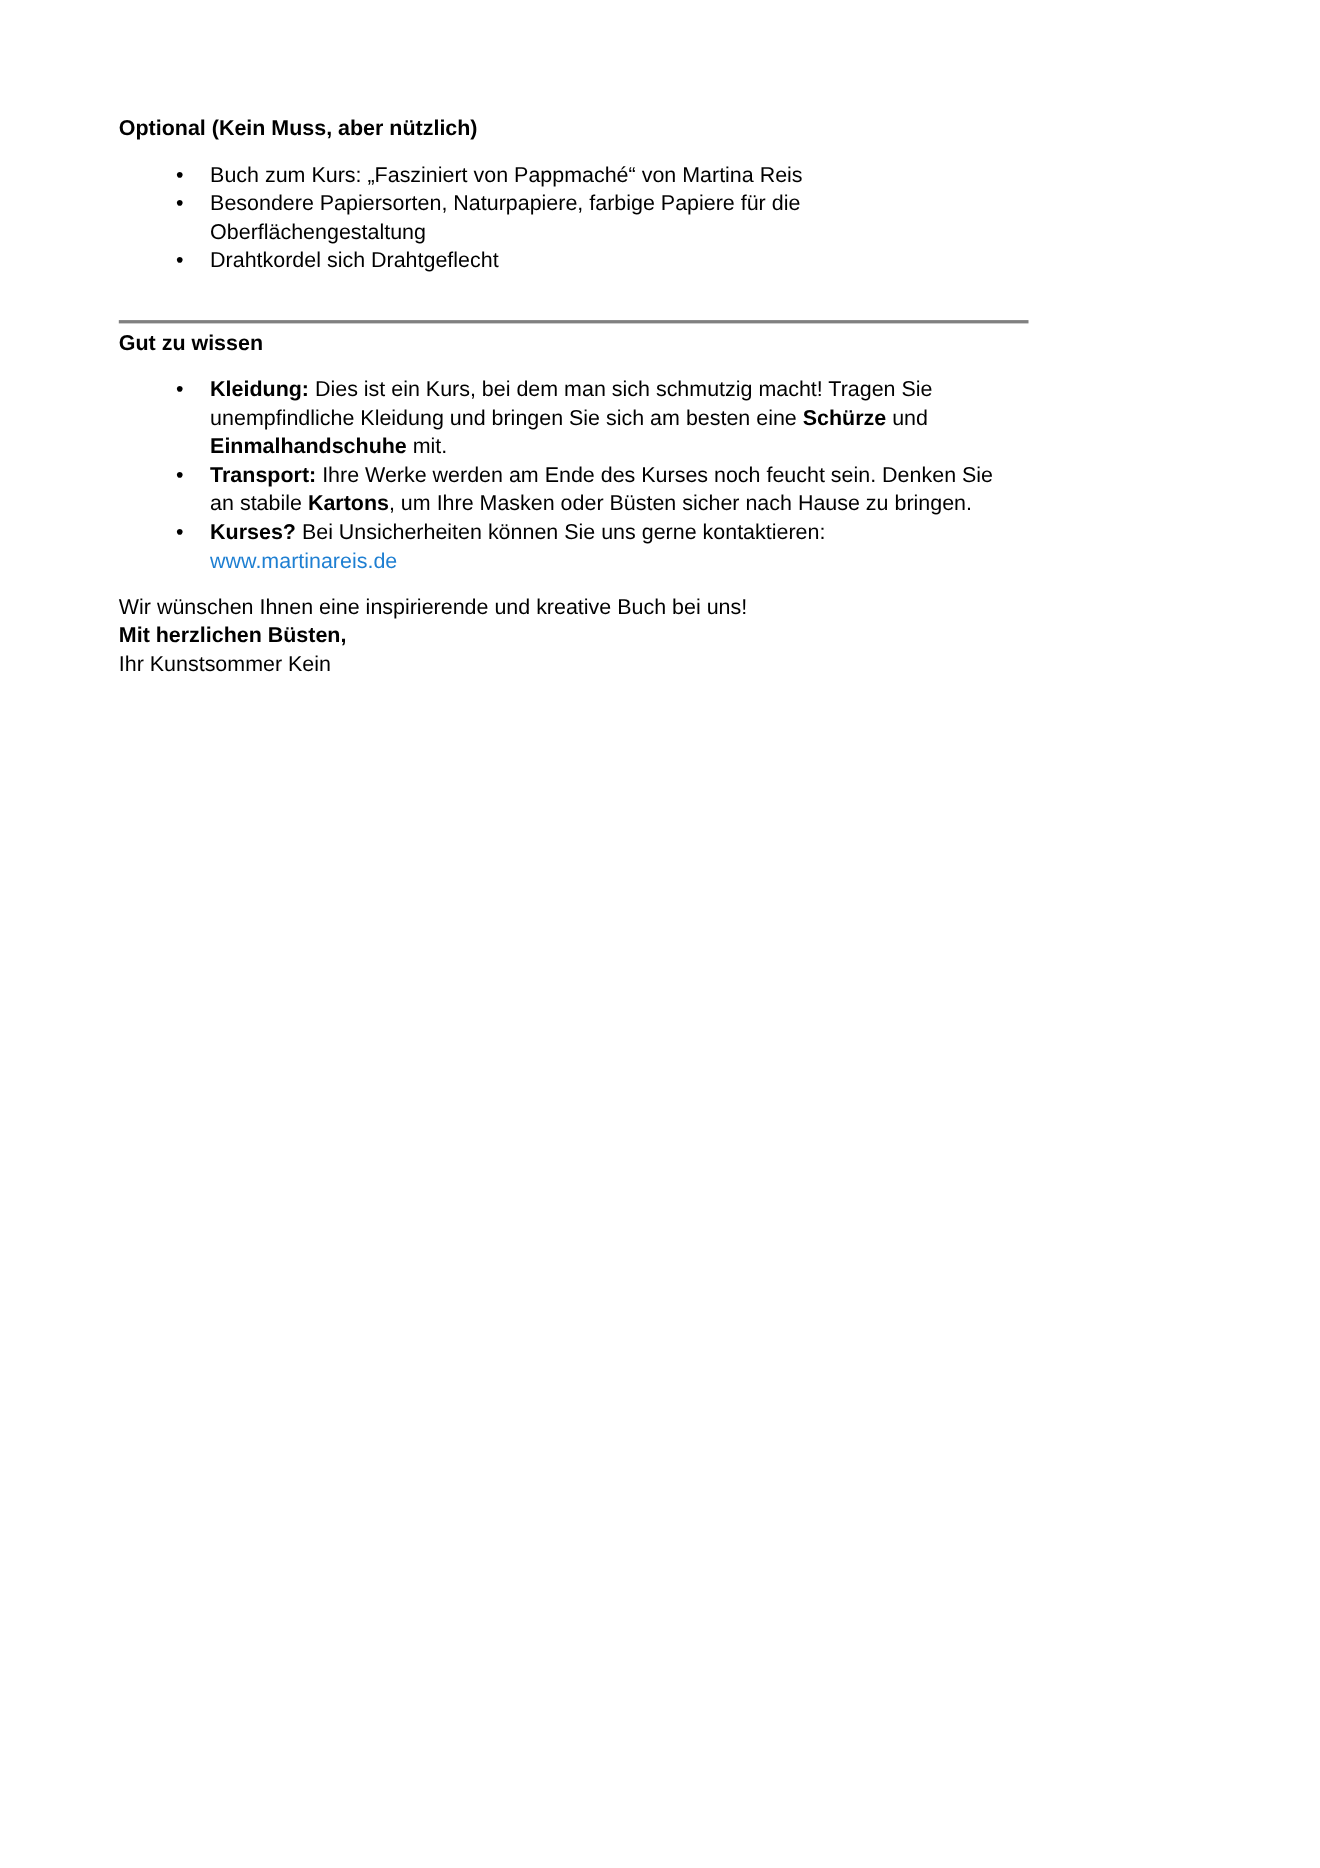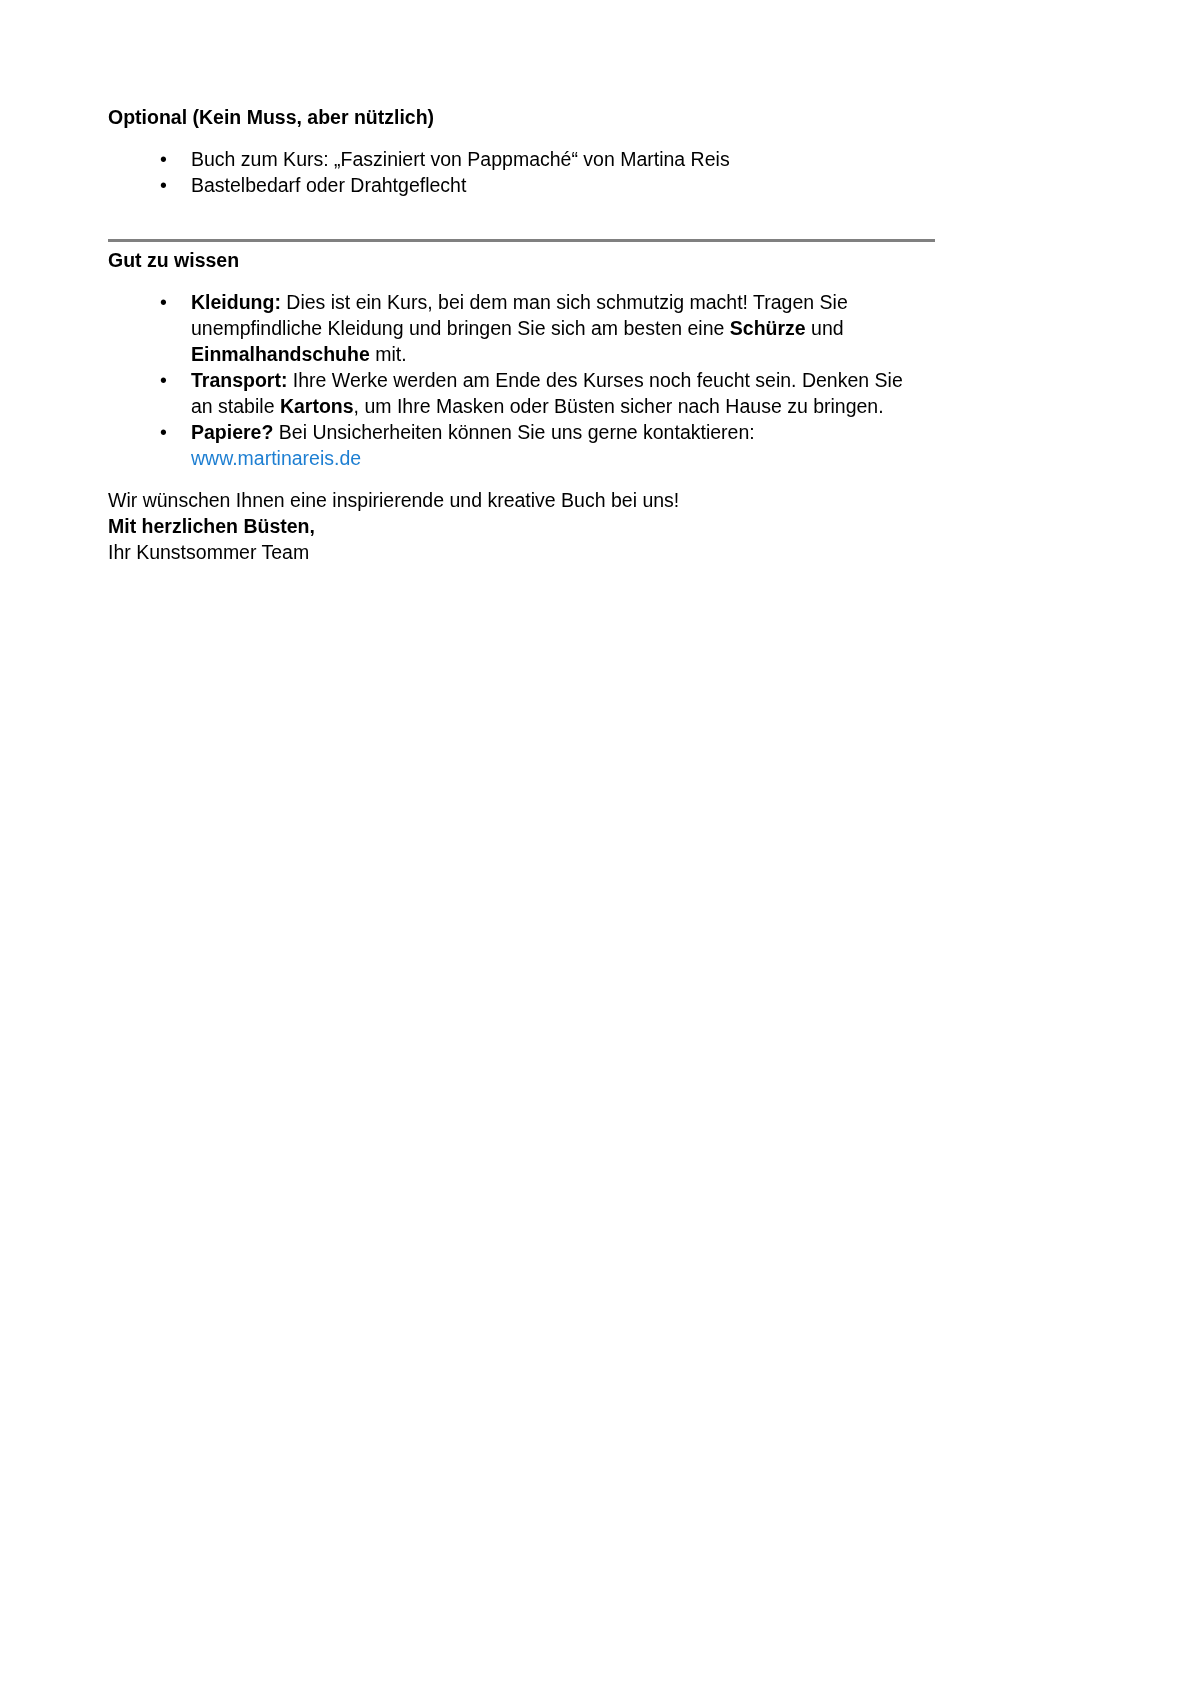--- a/index.html
+++ b/index.html
@@ -67,37 +67,38 @@
 </style>
 </head>
 <body>
 
 <div class="page">
 
   <h2>Optional (Kein Muss, aber nützlich)</h2>
 
   <ul>
     <li>Buch zum Kurs: „Fasziniert von Pappmaché“ von Martina Reis</li>
-    <li>Bastelbedarf oder Drahtgeflecht</li>
+    <li>Besondere Papiersorten, Naturpapiere, farbige Papiere für die Oberflächengestaltung</li>
+    <li>Drahtkordel sich Drahtgeflecht</li>
   </ul>
 
   <hr class="rule">
 
   <h2 class="heading-2">Gut zu wissen</h2>
 
   <ul>
     <li>
       <span class="bold">Kleidung:</span><span> Dies ist ein Kurs, bei dem man sich schmutzig macht! Tragen Sie unempfindliche Kleidung und bringen Sie sich am besten eine </span><span class="bold">Schürze</span><span> und </span><span class="bold">Einmalhandschuhe</span><span> mit.</span>
     </li>
     <li>
       <span class="bold">Transport:</span><span> Ihre Werke werden am Ende des Kurses noch feucht sein. Denken Sie an stabile </span><span class="bold">Kartons</span><span>, um Ihre Masken oder Büsten sicher nach Hause zu bringen.</span>
     </li>
     <li>
-      <span class="bold">Papiere?</span><span> Bei Unsicherheiten können Sie uns gerne kontaktieren:</span><br>
+      <span class="bold">Kurses?</span><span> Bei Unsicherheiten können Sie uns gerne kontaktieren:</span><br>
       <a class="link">www.martinareis.de</a>
     </li>
   </ul>
 
   <p>Wir wünschen Ihnen eine inspirierende und kreative Buch bei uns!</p>
   <p class="bold">Mit herzlichen Büsten,</p>
-  <p>Ihr Kunstsommer Team</p>
+  <p>Ihr Kunstsommer Kein</p>
 
 </div>
 
 </body></html>

